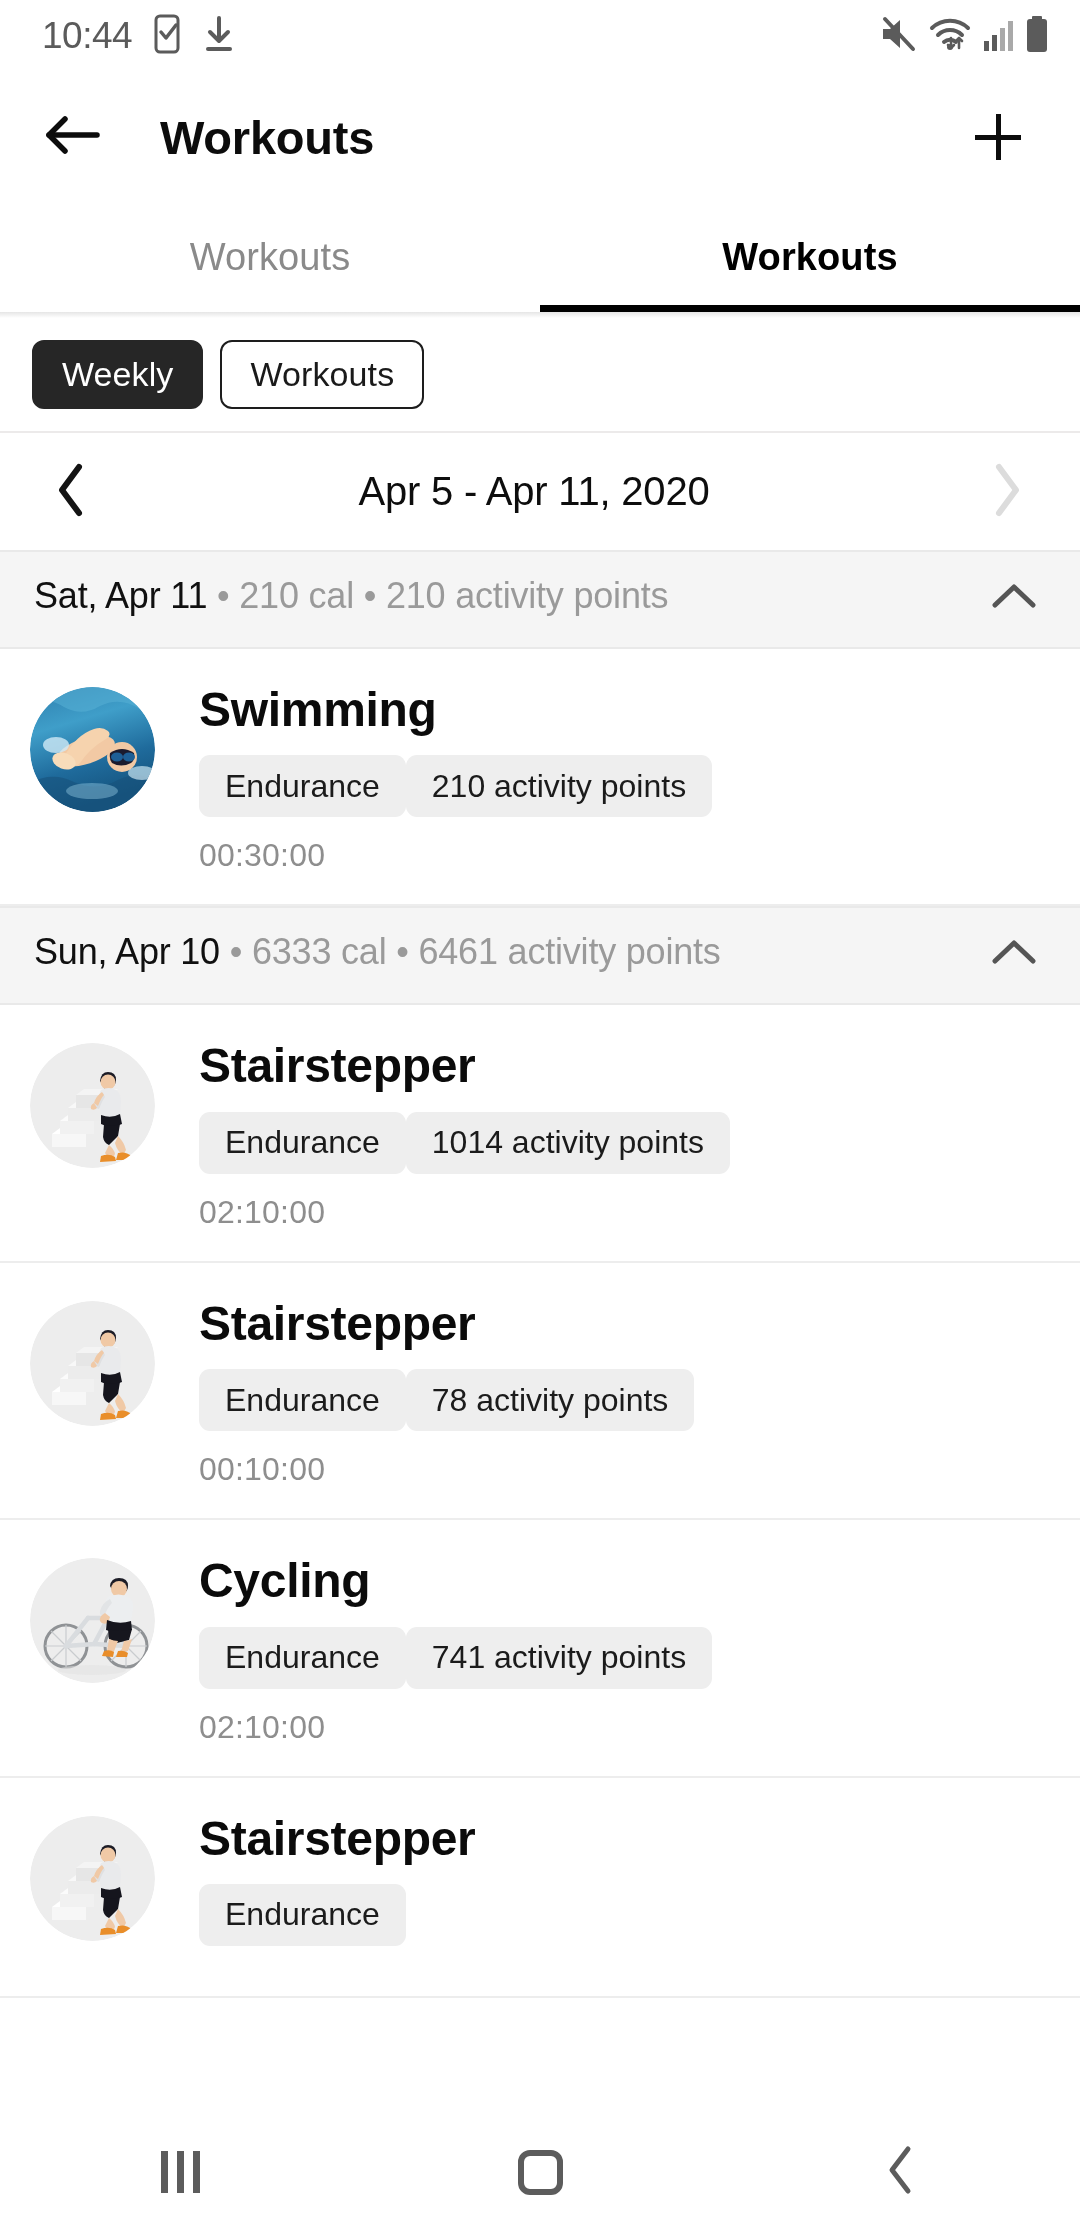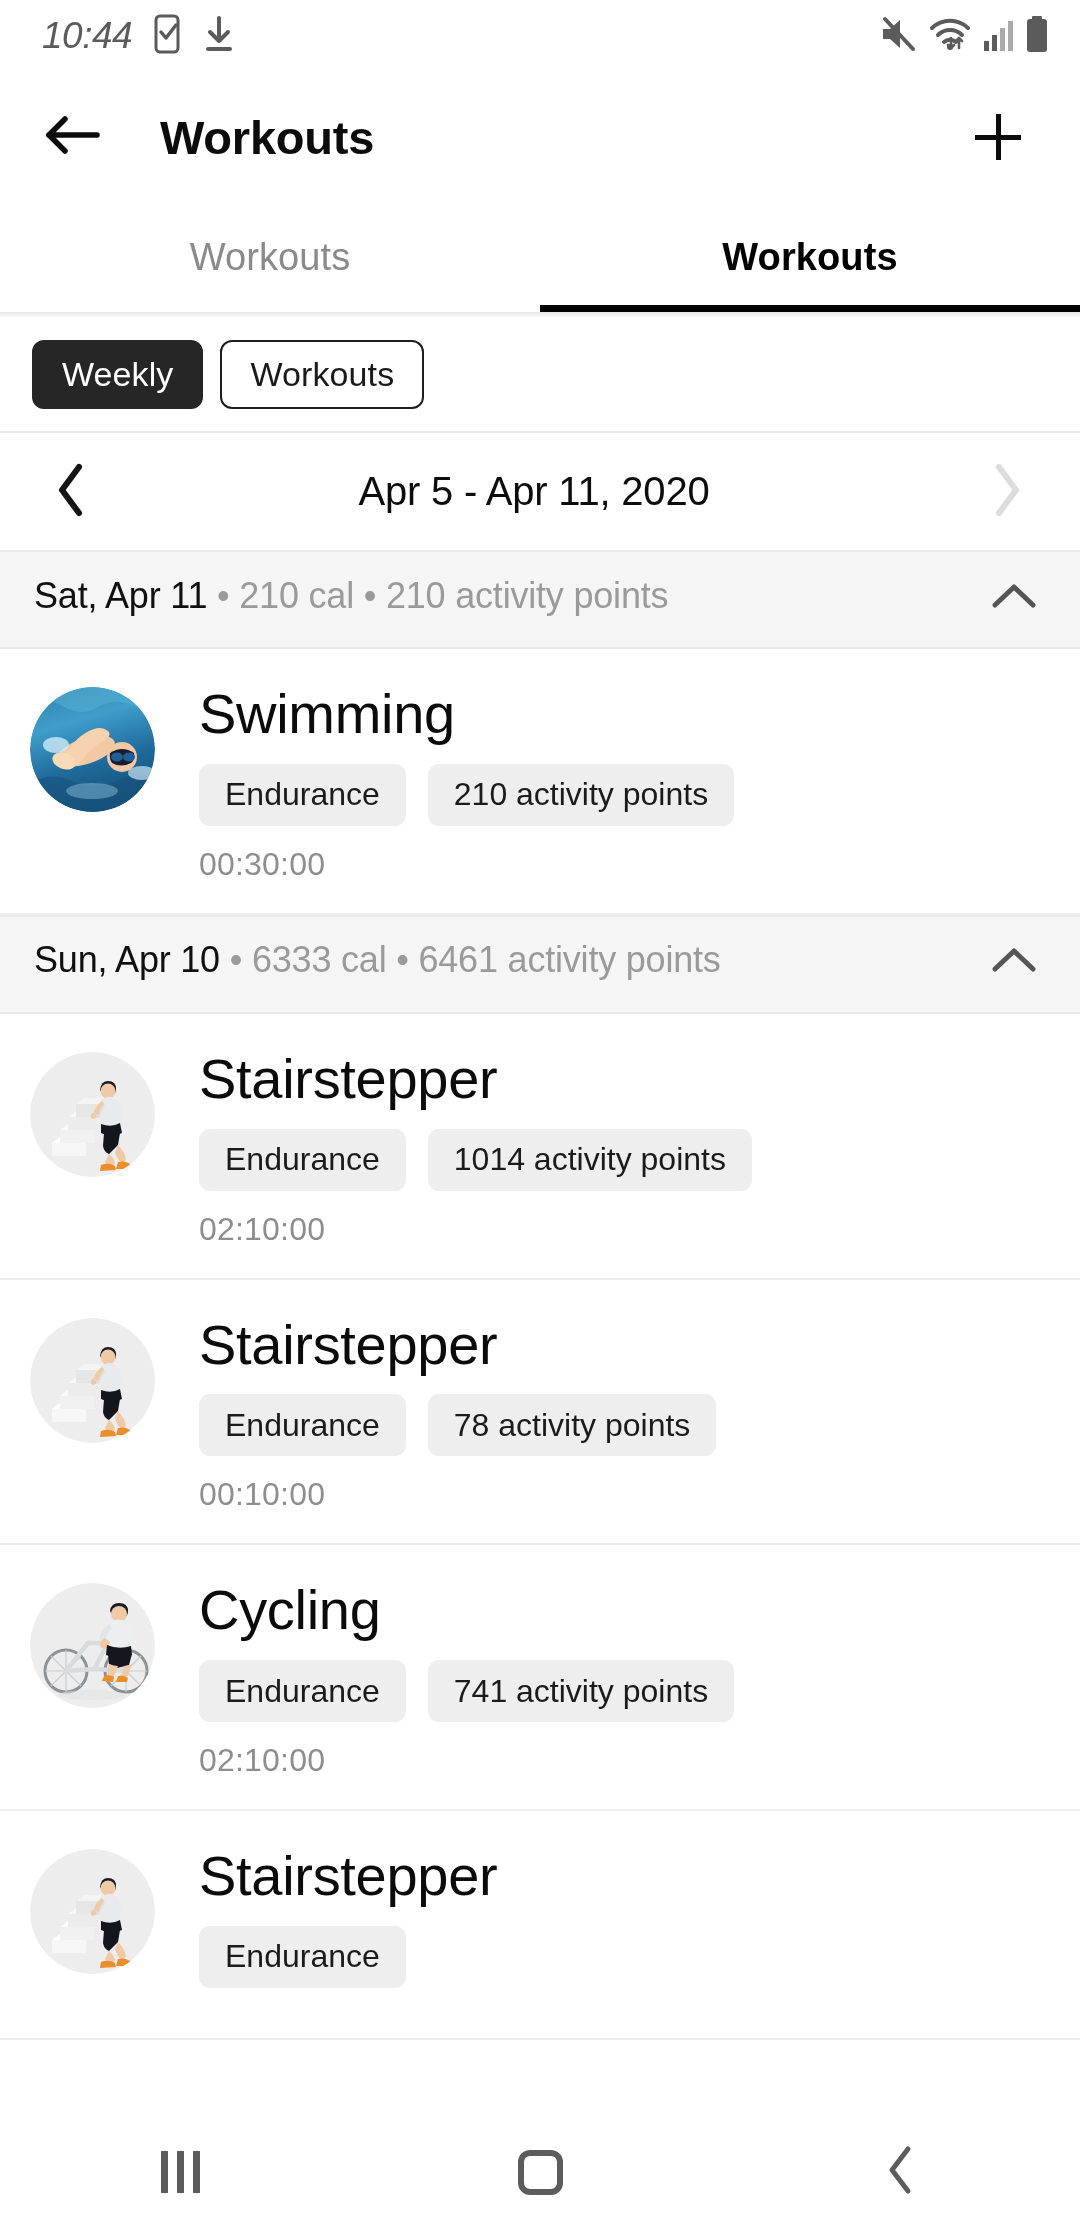--- a/index.html
+++ b/index.html
@@ -14,21 +14,21 @@
 
   
   .statusbar {
     height:72px;
     display:flex;
     align-items:center;
     justify-content:space-between;
     padding:0 30px 0 42px;
     background:#ffffff;
   }
-  .sb-left { display:flex; align-items:center; gap:18px;font-style:italic; }
+  .sb-left { display:flex; align-items:center; gap:18px; }
   .sb-time { font-size:37px; color:#5b5b5b; letter-spacing:-0.5px; }
   .sb-right { display:flex; align-items:center; gap:10px; }
   .sb-ico { display:block; }
 
   
   .appbar {
     height:130px;
     display:flex;
     align-items:center;
     padding:0 46px 0 36px;
@@ -167,27 +167,27 @@
     width:125px; height:125px;
     border-radius:50%;
     flex:0 0 auto;
     overflow:hidden;
     position:relative;
     margin-top:4px;
   }
   .thumb svg { display:block; width:125px; height:125px; }
   .w-body { flex:1 1 auto; margin-left:44px; padding-top:2px; }
   .w-title {
-    font-size:56px;
-    font-weight:normal;
+    font-size:48px;
+    font-weight:bold;
     color:#0b0b0b;
     letter-spacing:-0.3px;
     line-height:1.05;
   }
-  .chips { display:flex; gap:22px; margin-top:20px; }
+  .chips { display:flex; margin-top:20px; }
   .chip {
     height:62px;
     padding:0 26px;
     display:flex; align-items:center;
     background:#eeeeee;
     border-radius:11px;
     font-size:32px;
     color:#1b1b1b;
     white-space:nowrap;
   }

